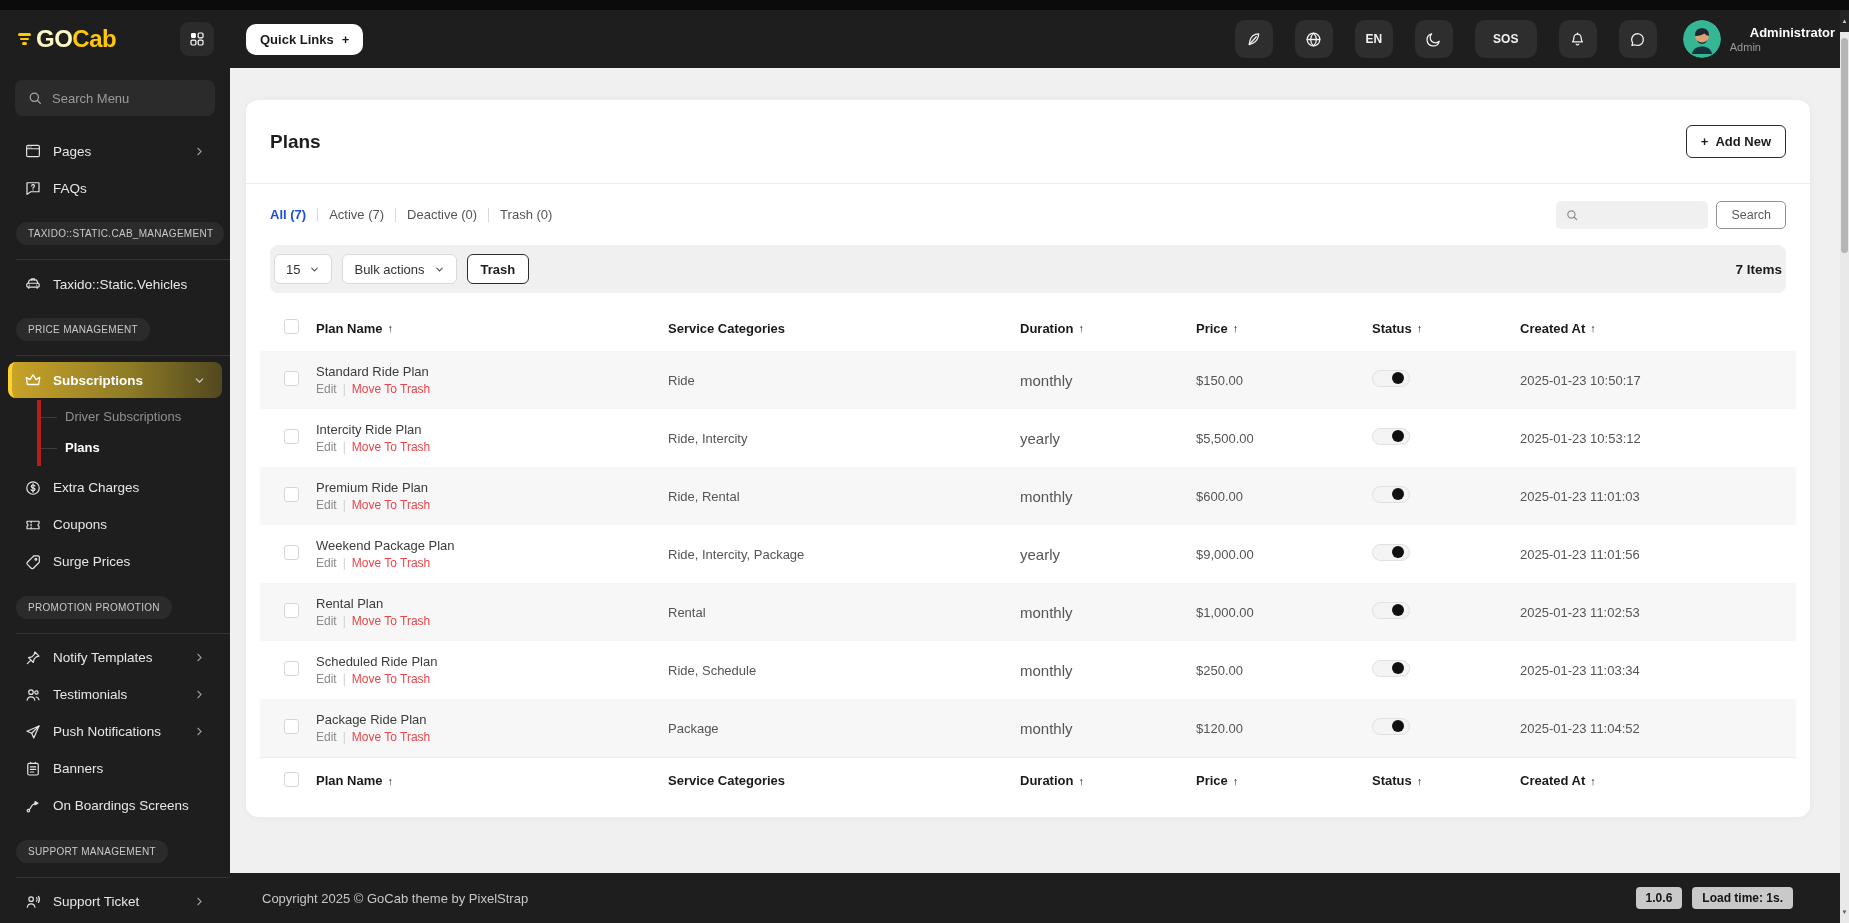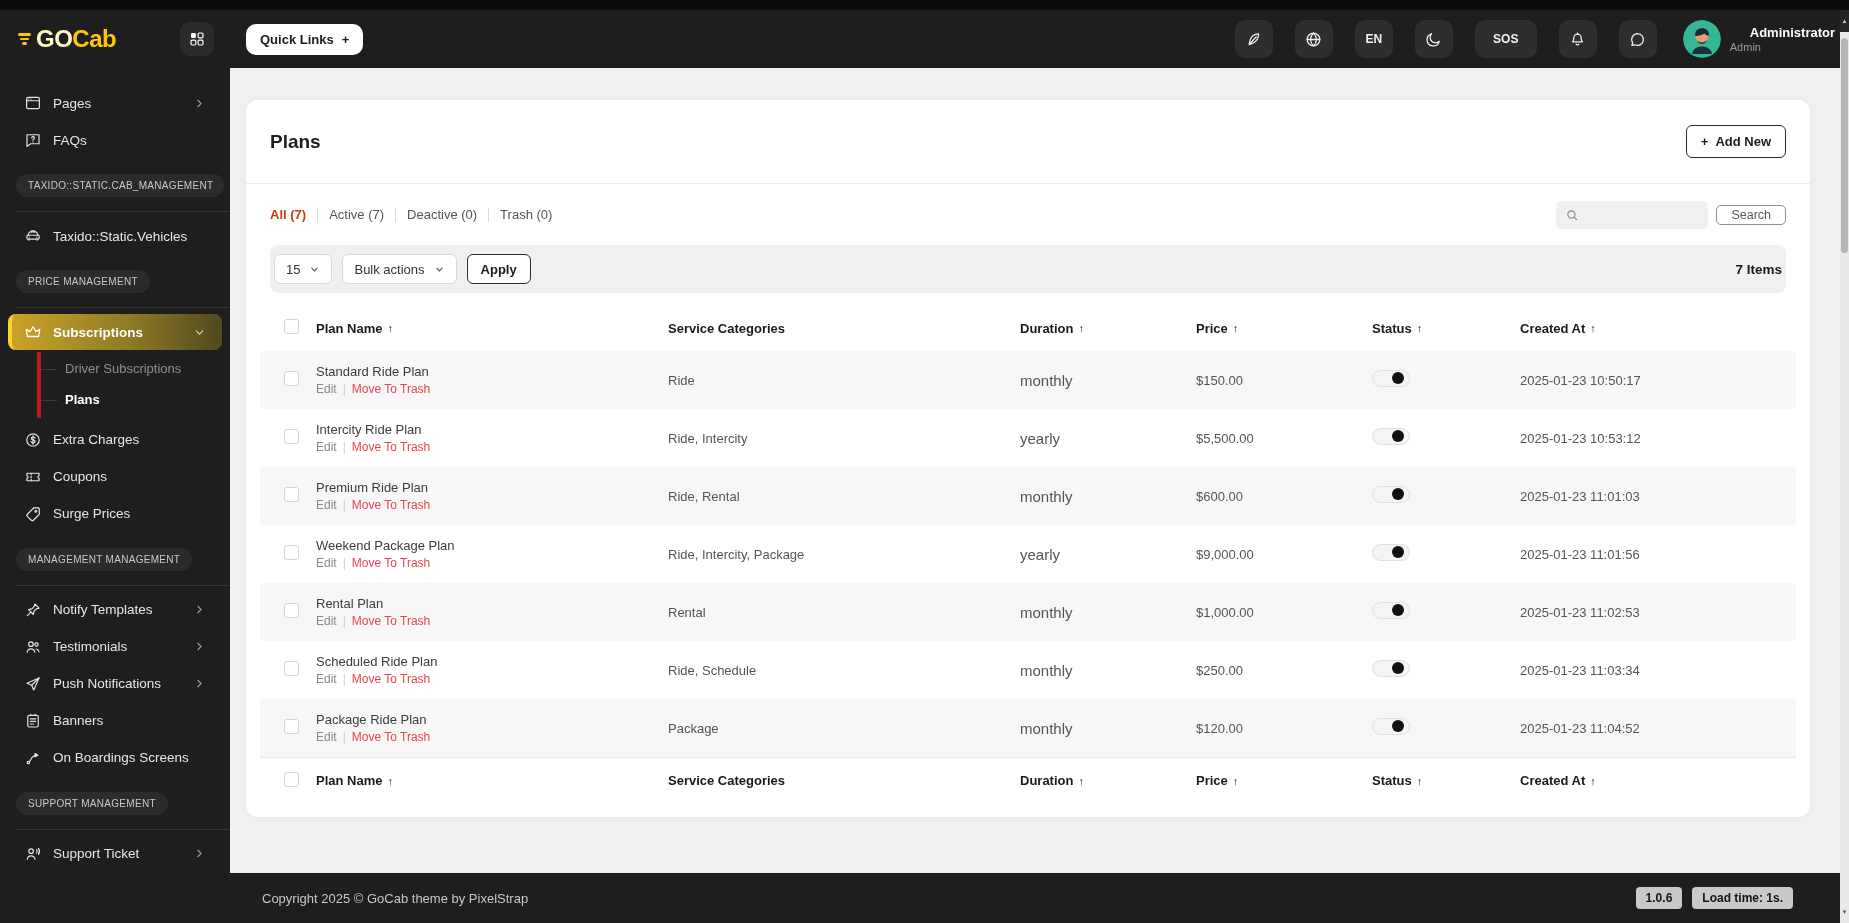--- a/index.html
+++ b/index.html
@@ -51,25 +51,25 @@
   .card { background:#ffffff; border-radius:12px; box-shadow:0 0 10px rgba(0,0,0,.04); }
   .card-head { display:flex; align-items:center; justify-content:space-between; padding:25px 24px; border-bottom:1px solid #ececec; }
   .page-title { font-size:19px; font-weight:700; color:#1d1d1d; }
   .add-new { display:flex; align-items:center; gap:7px; background:#fff; border:1px solid #2c2c2c; border-radius:6px; padding:8px 14px; font-size:13px; font-weight:600; color:#1c1c1c; cursor:pointer; font-family:inherit; }
 
   .filter-row { display:flex; align-items:center; justify-content:space-between; padding:17px 24px 2px; }
   .tabs { display:flex; align-items:center; font-size:13px; color:#555; }
   .tab { padding:0 11px; border-right:1px solid #d9d9d9; cursor:pointer; line-height:1.1; }
   .tab:first-child { padding-left:0; }
   .tab:last-child { border-right:none; }
-  .tab.active { color:#c2410c; font-weight:700; }
+  .tab.active { color:#1d4ed8; font-weight:700; }
   .search-group { display:flex; align-items:center; gap:8px; }
   .mini-search { width:152px; height:28px; background:#f0f0f1; border-radius:5px; display:flex; align-items:center; gap:6px; padding:0 9px; }
   .mini-search input { flex:1; min-width:0; background:transparent; border:none; outline:none; font-size:12.5px; color:#444; font-family:inherit; }
-  .search-btn { height:20px; padding:0 14px; background:#fff; border:1px solid #919191; border-radius:5px; font-size:12.5px; color:#5a5a5a; cursor:pointer; font-family:inherit; }
+  .search-btn { height:28px; padding:0 14px; background:#fff; border:1px solid #919191; border-radius:5px; font-size:12.5px; color:#5a5a5a; cursor:pointer; font-family:inherit; }
 
   .toolbar { margin:14px 24px 0; background:#f0f0f1; border-radius:8px; padding:9px 4px; display:flex; align-items:center; justify-content:space-between; }
   .toolbar-left { display:flex; align-items:center; gap:10px; }
   .select { height:30px; background:#fff; border:1px solid #d9d9d9; border-radius:6px; display:flex; align-items:center; gap:9px; padding:0 11px; font-size:13px; color:#333; cursor:pointer; }
   .apply-btn { height:30px; padding:0 13px; background:#fff; border:1px solid #2c2c2c; border-radius:6px; font-size:13px; font-weight:600; color:#1c1c1c; cursor:pointer; font-family:inherit; }
   .items-count { font-size:13.5px; font-weight:700; color:#1a1a1a; }
 
   .table { margin:12px 14px 0; padding-bottom:14px; }
   .trow { display:flex; align-items:center; }
   .c-check { flex:0 0 56px; padding-left:24px; }
@@ -129,20 +129,29 @@
         <svg width="18" height="18" viewBox="0 0 24 24">
             <rect x="4" y="4" width="6.5" height="6.5" rx="1.6" fill="#fff"></rect>
             <rect x="13.5" y="4" width="6.5" height="6.5" rx="1.6" fill="none" stroke="#fff" stroke-width="1.6"></rect>
             <rect x="4" y="13.5" width="6.5" height="6.5" rx="1.6" fill="none" stroke="#fff" stroke-width="1.6"></rect>
             <rect x="13.5" y="13.5" width="6.5" height="6.5" rx="1.6" fill="none" stroke="#fff" stroke-width="1.6"></rect>
           </svg>
       </span>
     </div>
   </div>
 
+  <div class="search-box">
+    <span>
+      <svg width="16" height="16" viewBox="0 0 24 24" fill="none" stroke="#aaa" stroke-width="1.8" stroke-linecap="round">
+          <circle cx="11" cy="11" r="6.2"></circle>
+          <path d="M15.8 15.8L20 20"></path>
+        </svg>
+    </span>
+    <input type="text" placeholder="Search Menu" style="">
+  </div>
 
   <nav class="nav">
 
     <div class="nav-item">
       <span class="s-ic">
           <svg width="18" height="18" viewBox="0 0 24 24" fill="none" stroke="#e3e3e3" stroke-width="1.6" stroke-linecap="round">
             <rect x="3.5" y="4.5" width="17" height="15" rx="2"></rect>
             <path d="M3.5 9h17"></path>
             <path d="M6.5 6.8h.01M9.3 6.8h.01"></path>
           </svg>
@@ -232,21 +241,21 @@
       <span class="s-ic">
           <svg width="18" height="18" viewBox="0 0 24 24" fill="none" stroke="#e3e3e3" stroke-width="1.6" stroke-linecap="round" stroke-linejoin="round">
             <path d="M12.6 3.8H19a1.4 1.4 0 0 1 1.4 1.4v6.4a2 2 0 0 1-.6 1.4l-7.3 7.3a2 2 0 0 1-2.8 0l-5.2-5.2a2 2 0 0 1 0-2.8l7.2-7.2a2 2 0 0 1 .9-.3z"></path>
             <circle cx="15.8" cy="8.2" r="1.2"></circle>
           </svg>
         </span>
       <span>Surge Prices</span>
     </div>
 
     <div class="nav-section">
-      <span class="nav-pill">MANAGEMENT MANAGEMENT</span>
+      <span class="nav-pill">PROMOTION PROMOTION</span>
       <div class="nav-divider"></div>
     </div>
 
     <div class="nav-item">
       <span class="s-ic">
           <svg width="18" height="18" viewBox="0 0 24 24" fill="none" stroke="#e3e3e3" stroke-width="1.6" stroke-linecap="round" stroke-linejoin="round">
             <path d="M14.5 4l5.5 5.5-3.6 1-3 3-.9 4.5-6.5-6.5 4.5-.9 3-3z"></path>
             <path d="M8.5 15.5L4.5 19.5"></path>
           </svg>
         </span>
@@ -448,21 +457,21 @@
             </span>
         </div>
         <div class="select">
           <span>Bulk actions</span>
           <span>
               <svg width="11" height="11" viewBox="0 0 24 24" fill="none" stroke="#555" stroke-width="2.4" stroke-linecap="round">
                 <path d="M6 9l6 6 6-6"></path>
               </svg>
             </span>
         </div>
-        <button class="apply-btn">Apply</button>
+        <button class="apply-btn">Trash</button>
       </div>
       <span class="items-count">7 Items</span>
     </div>
 
     <div class="table">
 
       <div class="trow thead">
         <div class="c-check"><span class="cb"></span></div>
         <div class="c-name hcell">
             <span>Plan Name</span>

